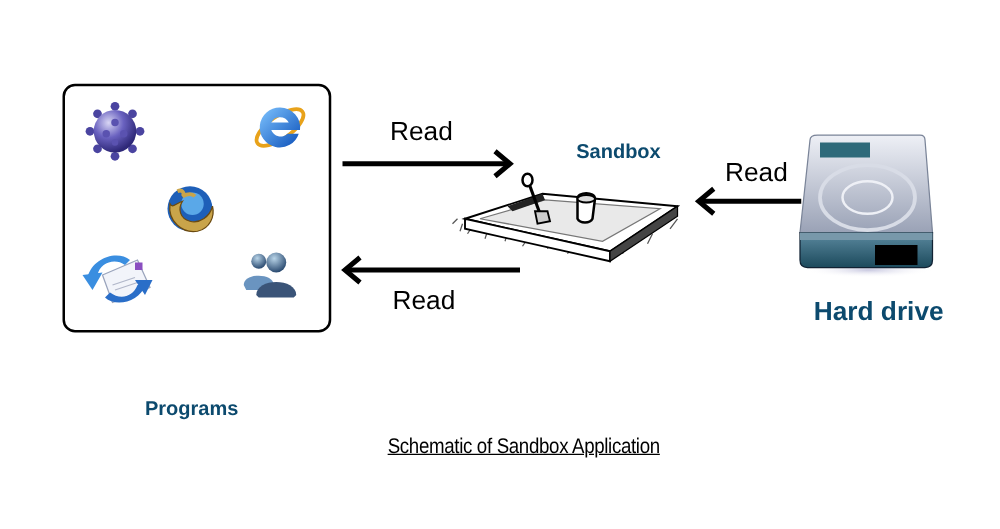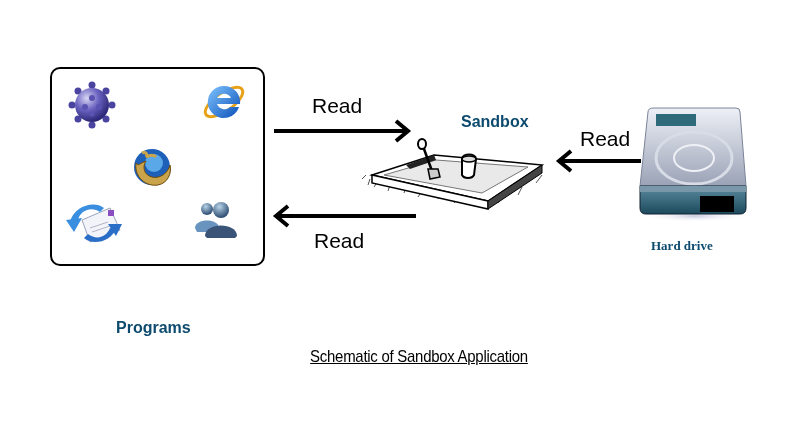--- a/index.html
+++ b/index.html
@@ -158,17 +158,17 @@
   <ellipse cx="55" cy="112" rx="52" ry="6" fill="url(#hdShadow)"></ellipse>
   <path d="M14 4 L96 4 Q100 4 100 8 L106 82 L0 82 L8 8 Q8 4 14 4z" fill="url(#hdTop)" stroke="#7a8498" stroke-width="1"></path>
   <rect x="16" y="10" width="40" height="12" fill="#2e6a7a"></rect>
   <ellipse cx="54" cy="54" rx="38" ry="26" fill="none" stroke="#d8dce6" stroke-width="3"></ellipse>
   <ellipse cx="54" cy="54" rx="20" ry="13" fill="none" stroke="#eef0f6" stroke-width="2"></ellipse>
   <path d="M0 82 L106 82 L106 104 Q106 110 100 110 L6 110 Q0 110 0 104z" fill="url(#hdSide)" stroke="#123" stroke-width="1"></path>
   <rect x="0" y="82" width="106" height="6" fill="#7898aa"></rect>
   <rect x="60" y="92" width="34" height="16" fill="#000"></rect>
 </svg>
 
-<div class="abs label-blue" style="left:651px;top:238px;font-size:13px;font-family:Liberation Serif, serif;">Hard drive</div>
+<div class="abs label-blue" style="left:651px;top:238px;font-size:21px;">Hard drive</div>
 
 <div class="abs label-blue" style="left:116px;top:286px;font-size:16px;margin-top:33px;">Programs</div>
 
 <div class="abs caption" style="left:0;width:838px;">Schematic of Sandbox Application</div>
 
 </body></html>

